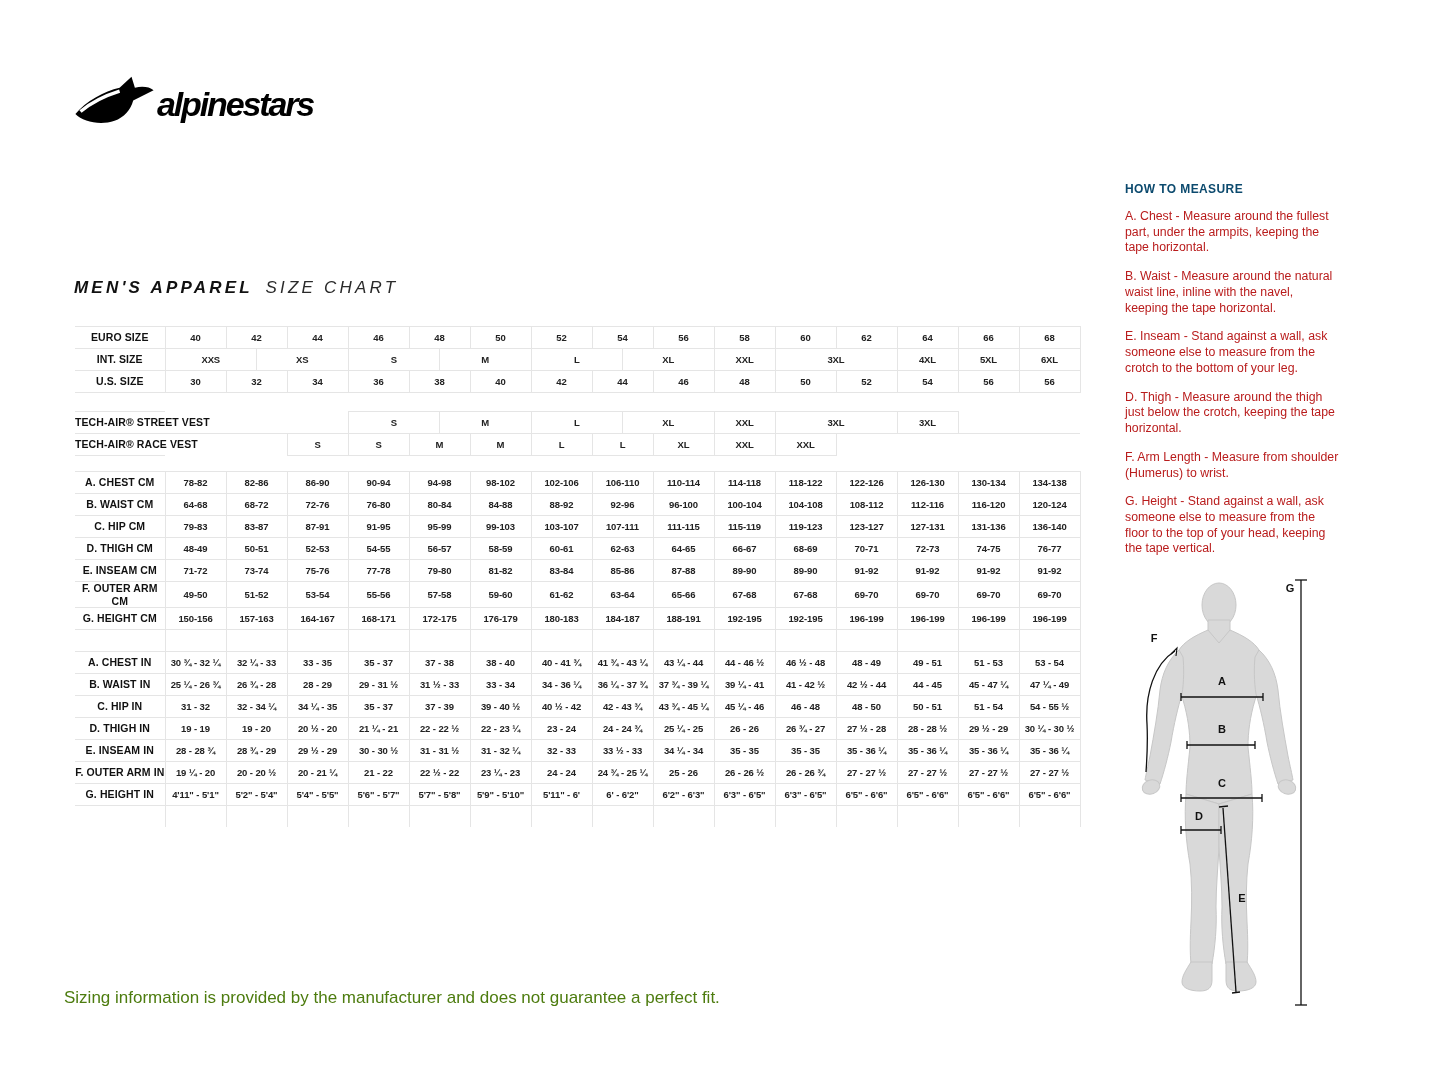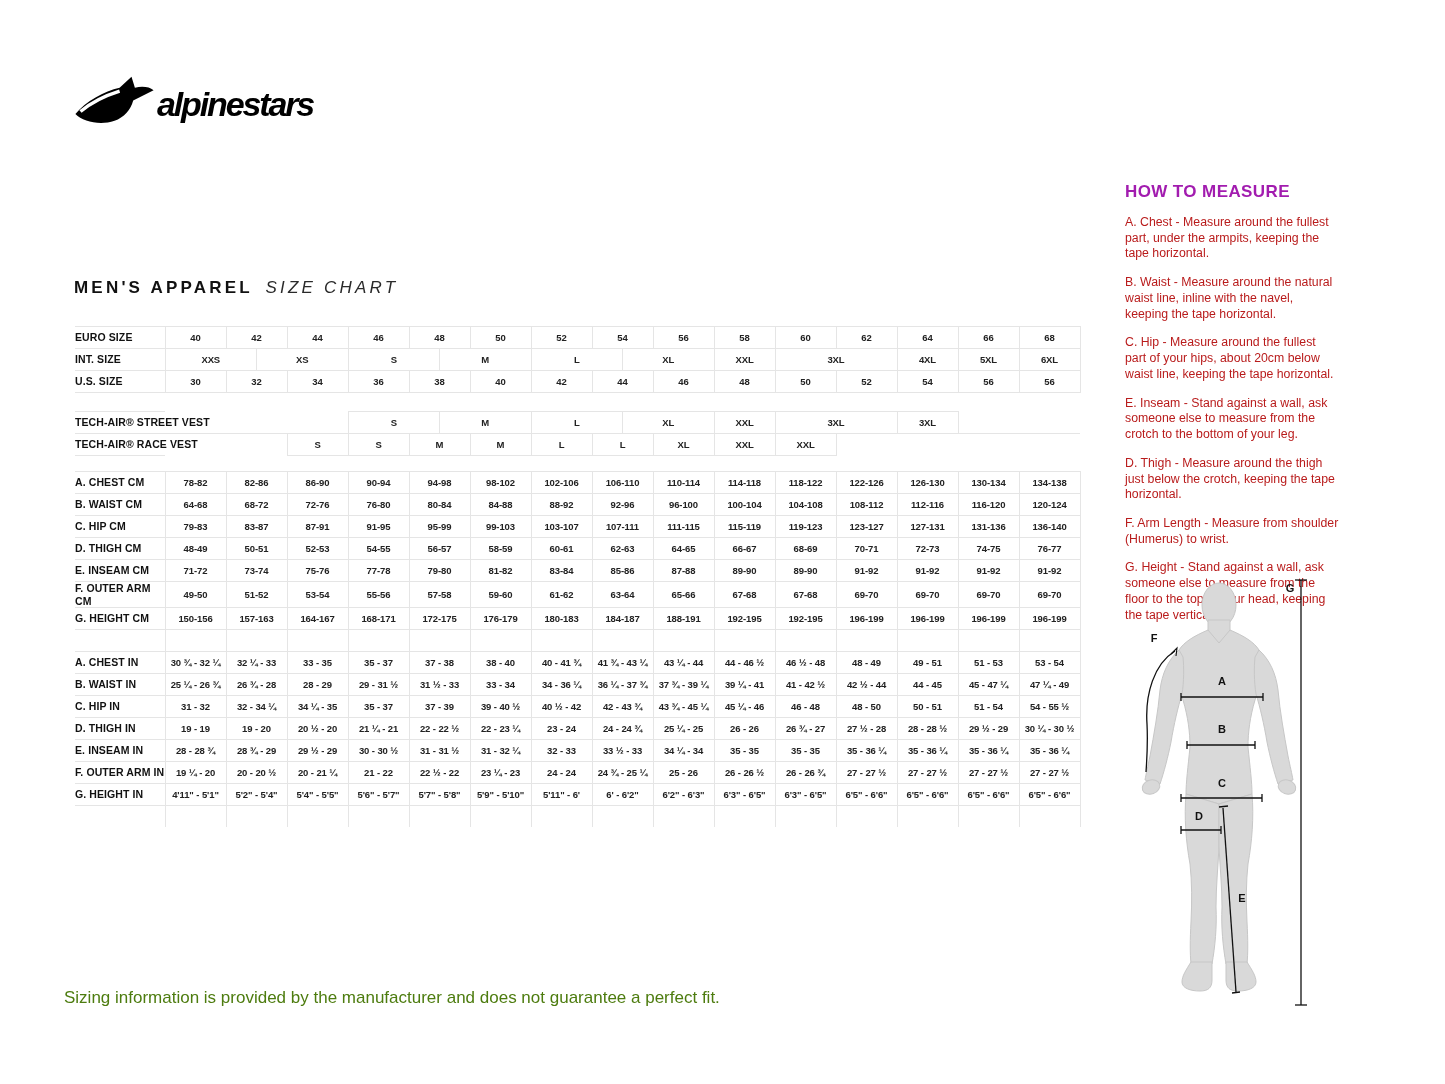--- a/index.html
+++ b/index.html
@@ -4,46 +4,46 @@
 <style>
   html,body{margin:0;padding:0;}
   body{
     width:1445px;height:1084px;position:relative;background:#ffffff;
     font-family:"Liberation Sans",sans-serif;color:#1b1b1b;overflow:hidden;
   }
   
   .logo{position:absolute;left:72px;top:74px;width:255px;height:58px;}
   
   .title{position:absolute;left:74px;top:278px;font-size:17px;white-space:nowrap;}
-  .t-main{font-weight:800;letter-spacing:3.2px;color:#111;}
+  .t-main{font-weight:800;font-style:italic;letter-spacing:3.2px;color:#111;}
   .t-sub{font-weight:400;font-style:italic;letter-spacing:3.2px;color:#2a2a2a;margin-left:8px;}
   
   .tablewrap{position:absolute;left:75px;top:326px;width:1005px;}
   table{border-collapse:collapse;table-layout:fixed;width:1005px;}
   col.c-label{width:90px;}
   col.c-u{width:30.5px;}
   tr{border-bottom:1px solid #e5e5e5;}
   tr.sec-first{border-top:1px solid #e5e5e5;}
-  th{font-size:10.5px;font-weight:700;text-align:left;padding:0;line-height:1.2;
+  th{font-size:10.5px;font-weight:700;text-align:center;padding:0;line-height:1.2;
      letter-spacing:0.1px;color:#111;}
   td{border-left:1px solid #e5e5e5;border-right:1px solid #e5e5e5;
      font-size:9.5px;font-weight:700;text-align:center;height:21px;padding:0;
      color:#222;letter-spacing:-0.1px;}
   td.empty{border-left:none;border-right:none;}
   tr.stub{border-bottom:none;height:13px;}
   tr.gaprow{border:none;}
   tr.gaprow td{border:none;}
   tr.row-open{border-bottom:none;}
   tr.row-open th,tr.row-open td:not(.empty){border-bottom:1px solid #e5e5e5;}
   tr.row-open-top{border-top:none;}
   tr.row-open-top th,tr.row-open-top td:not(.empty){border-top:1px solid #e5e5e5;}
   .r-tech th{white-space:nowrap;}
   
   .howto{position:absolute;left:1125px;top:182px;width:214px;}
-  .howto h3{margin:0 0 13px 0;font-size:17px;font-weight:700;letter-spacing:0.4px;color:#a21caf;}
+  .howto h3{margin:0 0 13px 0;font-size:12px;font-weight:700;letter-spacing:0.4px;color:#0c4a6e;}
   .howto p{margin:0 0 13px 0;font-size:12.3px;line-height:1.28;color:#b91c1c;}
   
   .figure{position:absolute;left:1138px;top:572px;width:184px;height:452px;}
   
   .footer{position:absolute;left:64px;top:984px;font-size:17px;line-height:1.62;color:#4d7c0f;}
 </style>
 </head>
 <body>
 
 <div class="logo">
@@ -467,21 +467,20 @@
         </tr>
       </tbody>
   </table>
 </div>
 
 <div class="howto">
   <h3>HOW TO MEASURE</h3>
   <div>
       <p>A. Chest - Measure around the fullest part, under the armpits, keeping the tape horizontal.</p>
       <p>B. Waist - Measure around the natural waist line, inline with the navel, keeping the tape horizontal.</p>
-      <p>C. Hip - Measure around the fullest part of your hips, about 20cm below waist line, keeping the tape horizontal.</p>
       <p>E. Inseam - Stand against a wall, ask someone else to measure from the crotch to the bottom of your leg.</p>
       <p>D. Thigh - Measure around the thigh just below the crotch, keeping the tape horizontal.</p>
       <p>F. Arm Length - Measure from shoulder (Humerus) to wrist.</p>
       <p>G. Height - Stand against a wall, ask someone else to measure from the floor to the top of your head, keeping the tape vertical.</p>
     </div>
 </div>
 
 <div class="figure">
   <svg width="184" height="452" viewBox="0 0 184 452">
     <g fill="#d9d9d9" stroke="#c7c7c7" stroke-width="1">

